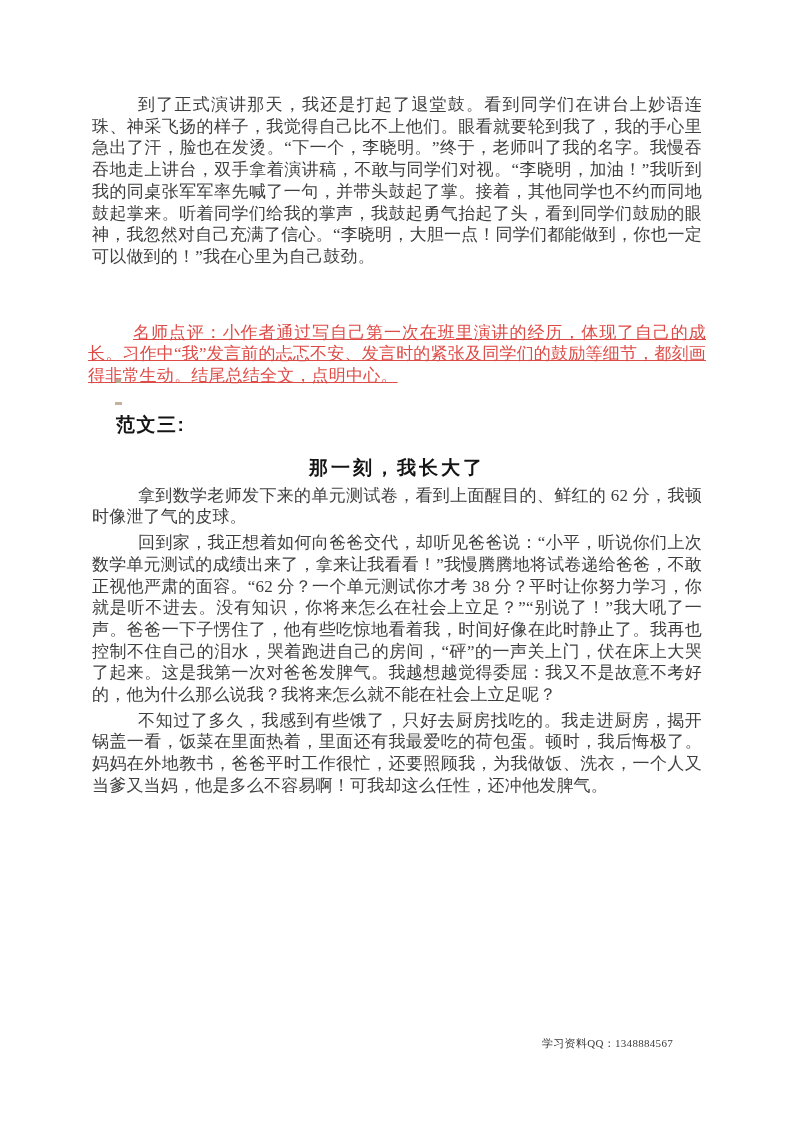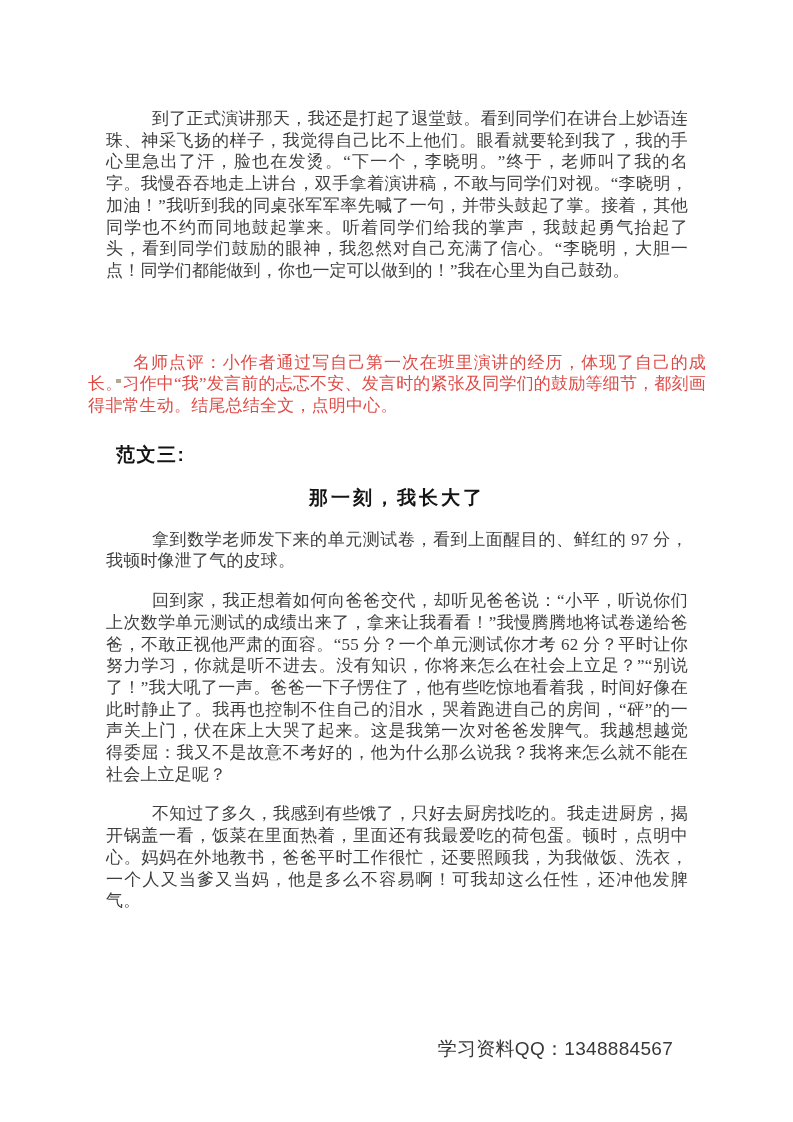--- a/index.html
+++ b/index.html
@@ -20,27 +20,28 @@
     left: 88px;
     top: 90px;
     width: 618px;
     font-size: 17px;
     letter-spacing: 0.2px;
     line-height: 21.7px;
     color: #3e3e3e;
     text-align: justify;
   }
   p.body-para {
-    margin: 18px;
+    margin: 4px;
     text-indent: 46px;
   }
   p.comment-para {
-    margin: 70px 0 0 0;
+    margin: 54px 0 0 0;
     text-indent: 45px;
     text-align: justify;
+    text-decoration: underline;
   }
   .section-label {
     margin: 25px 0 8px 0;
     text-indent: 28px;
     font-family: "Liberation Sans", "DejaVu Sans", sans-serif;
     font-weight: 700;
     font-size: 19px;
     letter-spacing: 1.5px;
     line-height: 26px;
     color: #141414;
@@ -72,22 +73,22 @@
     left: 115px;
     top: 402px;
     width: 7px;
     height: 3px;
     background: #c2b49c;
   }
   .footer {
     position: absolute;
     top: 1036px;
     right: 120px;
-    font-family: Liberation Sans, sans-serif;
-    font-size: 19px;
+    font-family: Liberation Serif, serif;
+    font-size: 11px;
     letter-spacing: 0.3px;
     color: #383838;
     text-align: right;
   }
 </style>
 </head>
 <body>
 
 <div class="page">
 
@@ -96,25 +97,25 @@
     <p class="body-para">到了正式演讲那天，我还是打起了退堂鼓。看到同学们在讲台上妙语连珠、神采飞扬的样子，我觉得自己比不上他们。眼看就要轮到我了，我的手心里急出了汗，脸也在发烫。“下一个，李晓明。”终于，老师叫了我的名字。我慢吞吞地走上讲台，双手拿着演讲稿，不敢与同学们对视。“李晓明，加油！”我听到我的同桌张军军率先喊了一句，并带头鼓起了掌。接着，其他同学也不约而同地鼓起掌来。听着同学们给我的掌声，我鼓起勇气抬起了头，看到同学们鼓励的眼神，我忽然对自己充满了信心。“李晓明，大胆一点！同学们都能做到，你也一定可以做到的！”我在心里为自己鼓劲。</p>
 
 
 
     <p class="comment-para" style="color: rgb(222, 75, 70);">名师点评：小作者通过写自己第一次在班里演讲的经历，体现了自己的成长。习作中“我”发言前的忐忑不安、发言时的紧张及同学们的鼓励等细节，都刻画得非常生动。结尾总结全文，点明中心。</p>
 
     <h2 class="section-label">范文三:</h2>
 
     <h1 class="essay-title">那一刻，我长大了</h1>
 
-    <p class="body-para">拿到数学老师发下来的单元测试卷，看到上面醒目的、鲜红的 97 分，我顿时像泄了气的皮球。</p>
+    <p class="body-para">拿到数学老师发下来的单元测试卷，看到上面醒目的、鲜红的 62 分，我顿时像泄了气的皮球。</p>
 
-    <p class="body-para">回到家，我正想着如何向爸爸交代，却听见爸爸说：“小平，听说你们上次数学单元测试的成绩出来了，拿来让我看看！”我慢腾腾地将试卷递给爸爸，不敢正视他严肃的面容。“55 分？一个单元测试你才考 62 分？平时让你努力学习，你就是听不进去。没有知识，你将来怎么在社会上立足？”“别说了！”我大吼了一声。爸爸一下子愣住了，他有些吃惊地看着我，时间好像在此时静止了。我再也控制不住自己的泪水，哭着跑进自己的房间，“砰”的一声关上门，伏在床上大哭了起来。这是我第一次对爸爸发脾气。我越想越觉得委屈：我又不是故意不考好的，他为什么那么说我？我将来怎么就不能在社会上立足呢？</p>
+    <p class="body-para">回到家，我正想着如何向爸爸交代，却听见爸爸说：“小平，听说你们上次数学单元测试的成绩出来了，拿来让我看看！”我慢腾腾地将试卷递给爸爸，不敢正视他严肃的面容。“62 分？一个单元测试你才考 38 分？平时让你努力学习，你就是听不进去。没有知识，你将来怎么在社会上立足？”“别说了！”我大吼了一声。爸爸一下子愣住了，他有些吃惊地看着我，时间好像在此时静止了。我再也控制不住自己的泪水，哭着跑进自己的房间，“砰”的一声关上门，伏在床上大哭了起来。这是我第一次对爸爸发脾气。我越想越觉得委屈：我又不是故意不考好的，他为什么那么说我？我将来怎么就不能在社会上立足呢？</p>
 
-    <p class="body-para">不知过了多久，我感到有些饿了，只好去厨房找吃的。我走进厨房，揭开锅盖一看，饭菜在里面热着，里面还有我最爱吃的荷包蛋。顿时，点明中心。妈妈在外地教书，爸爸平时工作很忙，还要照顾我，为我做饭、洗衣，一个人又当爹又当妈，他是多么不容易啊！可我却这么任性，还冲他发脾气。</p>
+    <p class="body-para">不知过了多久，我感到有些饿了，只好去厨房找吃的。我走进厨房，揭开锅盖一看，饭菜在里面热着，里面还有我最爱吃的荷包蛋。顿时，我后悔极了。妈妈在外地教书，爸爸平时工作很忙，还要照顾我，为我做饭、洗衣，一个人又当爹又当妈，他是多么不容易啊！可我却这么任性，还冲他发脾气。</p>
 
 
   </div>
 
   <span class="stray-mark m1"></span>
   <span class="stray-mark m2"></span>
 
   <div class="footer">学习资料QQ：1348884567</div>
 
 </div>

